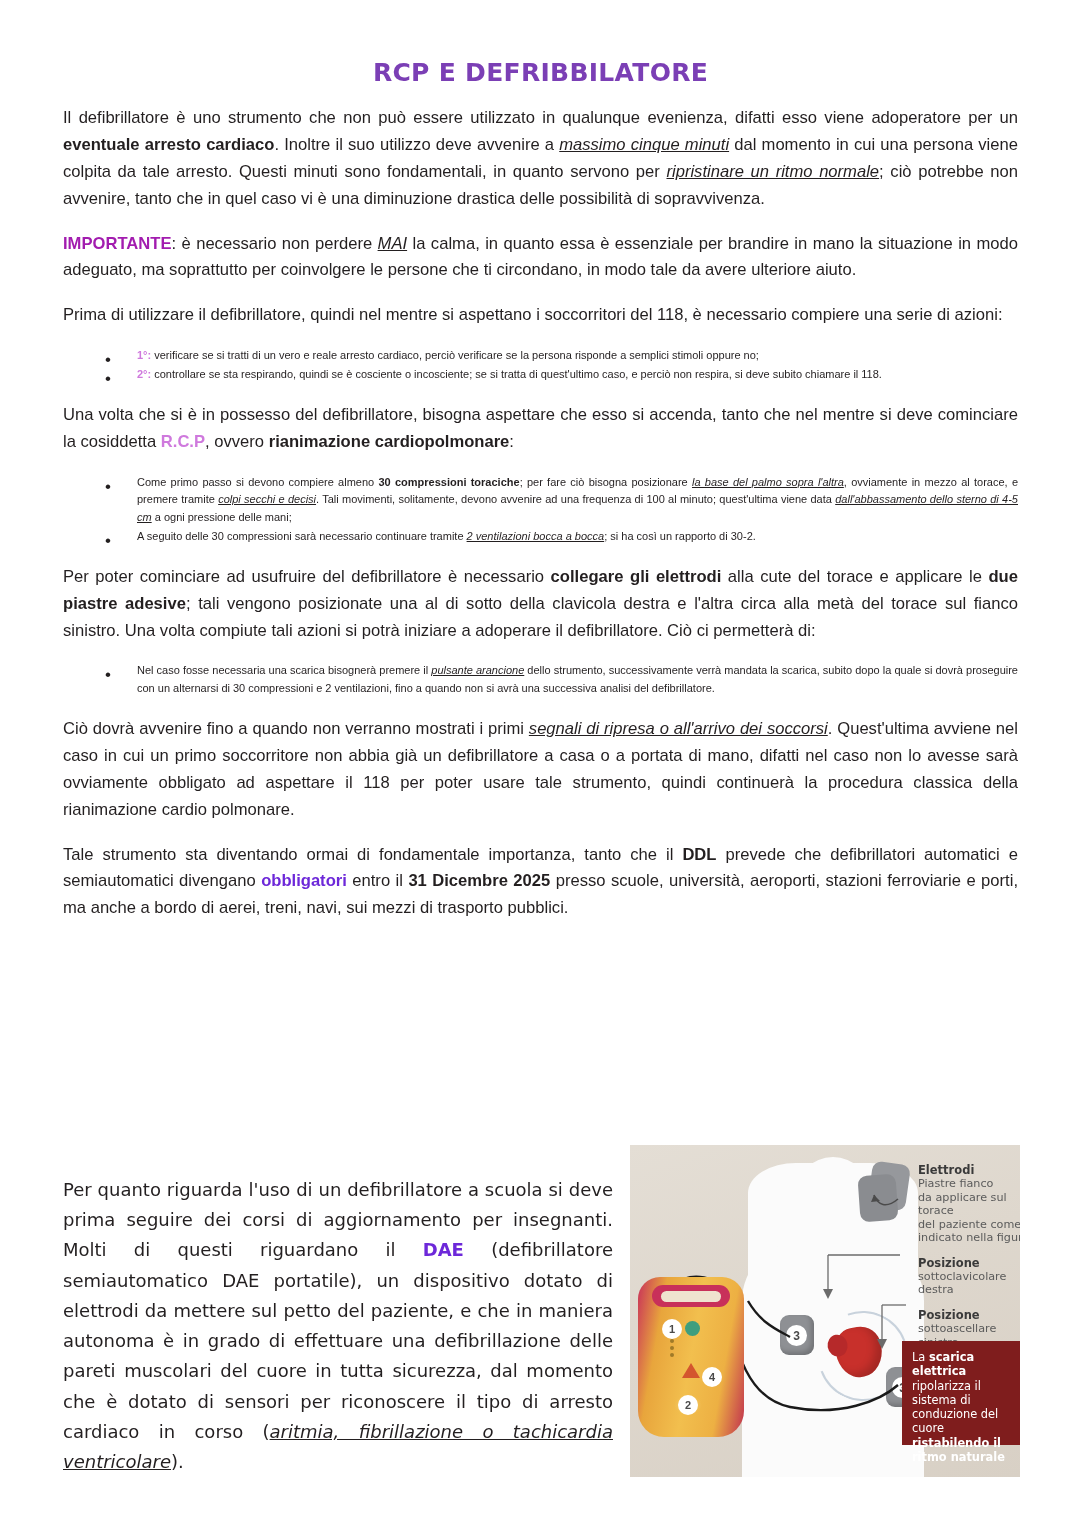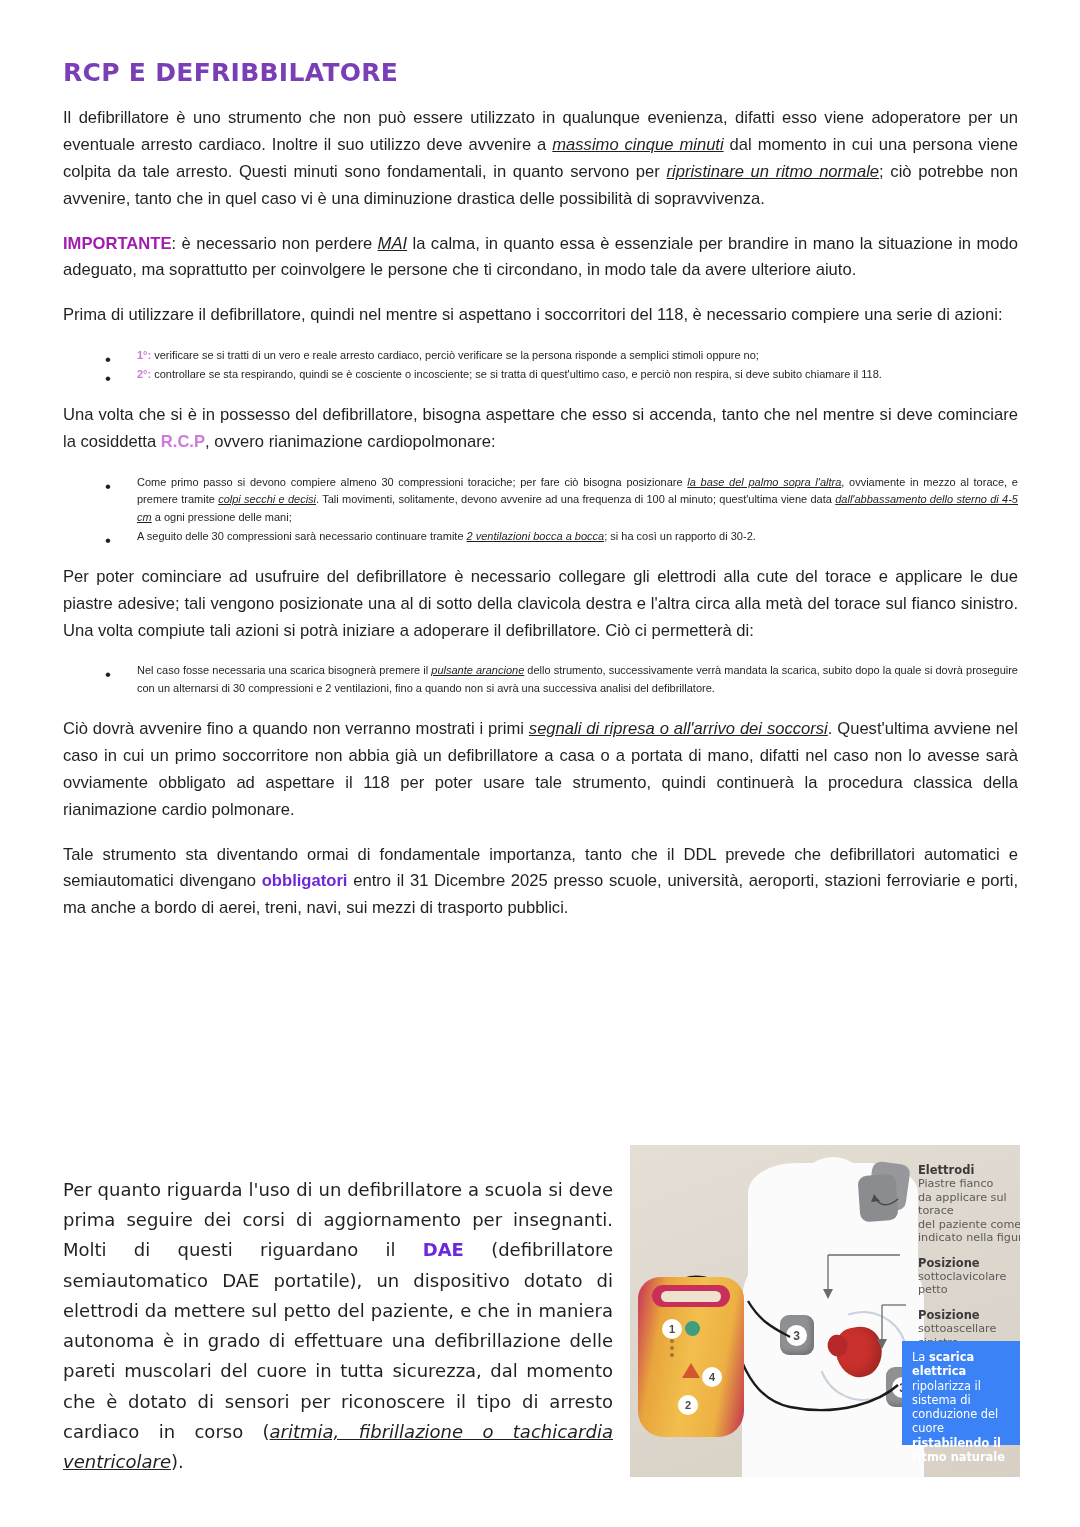--- a/index.html
+++ b/index.html
@@ -26,20 +26,21 @@
   .content {
     position: absolute;
     left: 63px;
     top: 58px;
     width: 955px;
   }
   h1.doc-title {
     font-size: 25px;
     font-weight: bold;
     color: #7b3fb5;
+    text-align: center;
     letter-spacing: 0.3px;
     margin: 0 0 18px 0;
     font-family: "DejaVu Sans", sans-serif;
   }
   p.para {
     font-size: 16.6px;
     line-height: 1.62;
     text-align: justify;
     margin: 0 0 18px 0;
     color: #231f20;
@@ -59,21 +60,21 @@
     margin: 0 0 1px 0;
   }
   ul.bullets > li::before {
     content: "\2022";
     position: absolute;
     left: 0;
     top: -1px;
     font-size: 17px;
     color: #231f20;
   }
-  b, strong { font-weight: normal; }
+  b, strong { font-weight: bold; }
   .iu { font-style: italic; text-decoration: underline; }
   .red { color: #a21caf; font-weight: bold; }
   .pink { color: #cf79dd; font-weight: bold; }
   .pink2 { color: #6d28d9; font-weight: bold; }
 
   
   .bottom-block {
     position: absolute;
     left: 63px;
     top: 1145px;
@@ -273,21 +274,21 @@
   }
   .lbl-h { font-weight:bold; font-size:11.5px; color:#3a3a3a; line-height:1.25; }
   .lbl-b { font-size:11.2px; line-height:1.2; color:#5b5b5b; }
   .lbl-grp { margin-bottom: 11px; }
   .redbox {
     position:absolute;
     left: 272px;
     top: 196px;
     width: 122px;
     height: 104px;
-    background:#3b82f6;
+    background:#7f1d1d;
     color:#ffffff;
     padding: 9px 8px 8px 10px;
     box-sizing:border-box;
     font-family:"DejaVu Sans", sans-serif;
     font-size:11.4px;
     line-height:1.25;
   }
   .redbox b { font-weight:bold; }
   .arrow-svg { position:absolute; left:0; top:0; width:390px; height:332px; pointer-events:none; }
 </style>
@@ -381,21 +382,21 @@
       <div class="fig-labels">
         <div class="lbl-grp">
           <div class="lbl-h">Elettrodi</div>
           <div class="lbl-b">Piastre fianco</div>
           <div class="lbl-b">da applicare sul torace</div>
           <div class="lbl-b">del paziente come</div>
           <div class="lbl-b">indicato nella figura</div>
         </div>
         <div class="lbl-grp">
           <div class="lbl-h">Posizione</div>
-          <div class="lbl-b">sottoclavicolare petto</div>
+          <div class="lbl-b">sottoclavicolare destra</div>
         </div>
         <div class="lbl-grp">
           <div class="lbl-h">Posizione</div>
           <div class="lbl-b">sottoascellare sinistra</div>
         </div>
       </div>
 
       <div class="redbox"><span>La </span><b>scarica elettrica</b><span> ripolarizza il sistema di conduzione del cuore </span><b>ristabilendo il ritmo naturale</b></div>
 
     </div>

